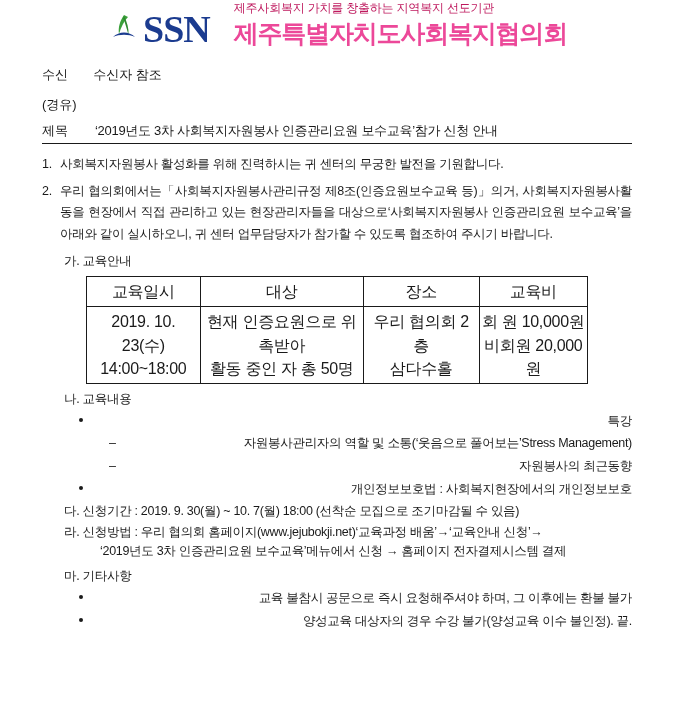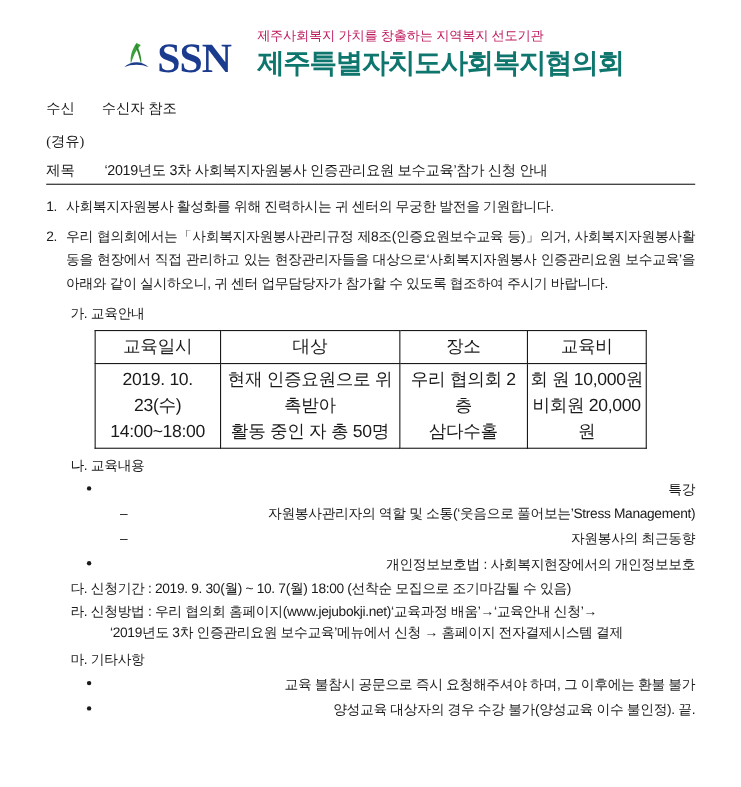--- a/index.html
+++ b/index.html
@@ -14,21 +14,20 @@
     overflow: hidden;
   }
   .page { position: relative; width: 674px; height: 715px; padding: 0 42px; }
 
   
   .letterhead {
     display: flex;
     align-items: flex-end;
     justify-content: center;
     gap: 24px;
-    padding-top: 24px;
     padding-bottom: 6px;
   }
   .logo-block { display:flex; align-items:flex-end; }
   .logo-mark {
     position: relative;
     width: 34px; height: 34px;
     margin-right: 2px;
   }
   .logo-mark svg { display:block; }
   .ssn-text {
@@ -42,27 +41,27 @@
   .title-col { display:flex; flex-direction:column; justify-content:flex-end; padding-bottom:1px;}
   .tagline {
     font-size: 12px;
     color: #be185d;
     margin-bottom: 3px;
     letter-spacing: -0.2px;
   }
   .org-name {
     font-size: 25px;
     font-weight: bold;
-    color: #0f766e;
+    color: #ec4899;
     letter-spacing: -1.2px;
     line-height: 1.05;
   }
 
   
-  .line { margin: 0 0 4px 0; line-height: 1.5; font-family: Liberation Serif, serif; }
+  .line { margin: 0 0 4px 0; line-height: 1.5; }
   .recv { margin-top: 12px; font-size: 13px; }
   .recv .gap { display:inline-block; width: 18px; }
   .via { margin-top: 10px; font-size: 13px; }
   .subject-row {
     margin-top: 8px;
     font-size: 13px;
     border-bottom: 1px solid #1a1a1a;
     padding-bottom: 3px;
     display: flex;
     align-items: flex-end;

